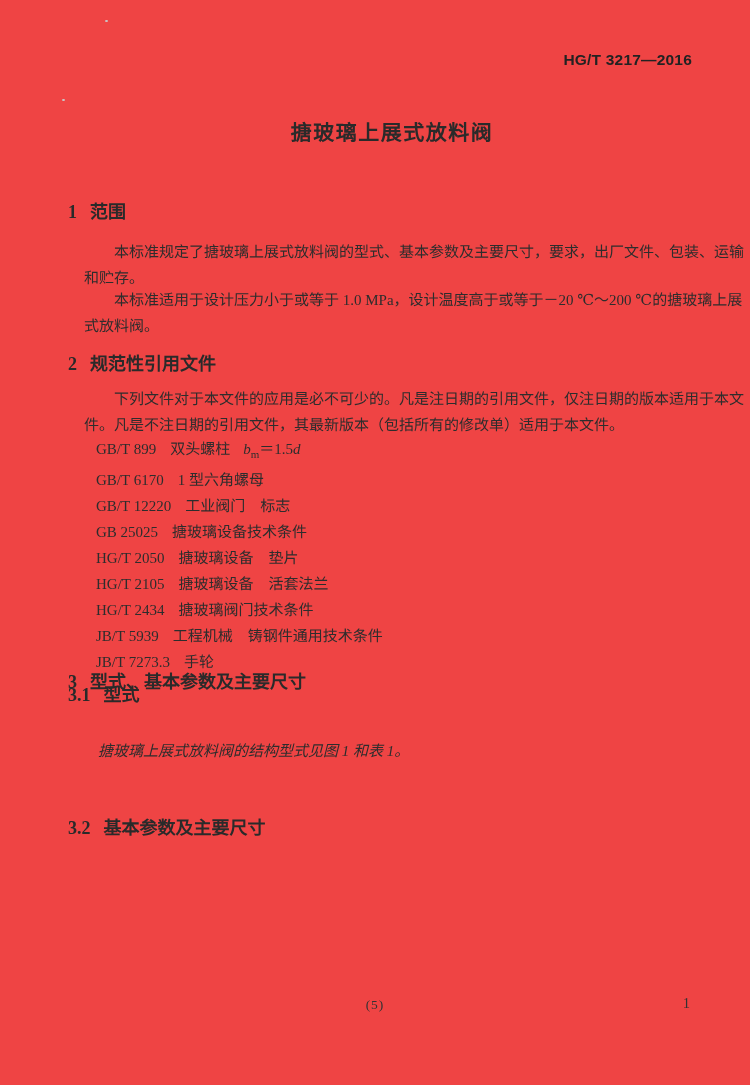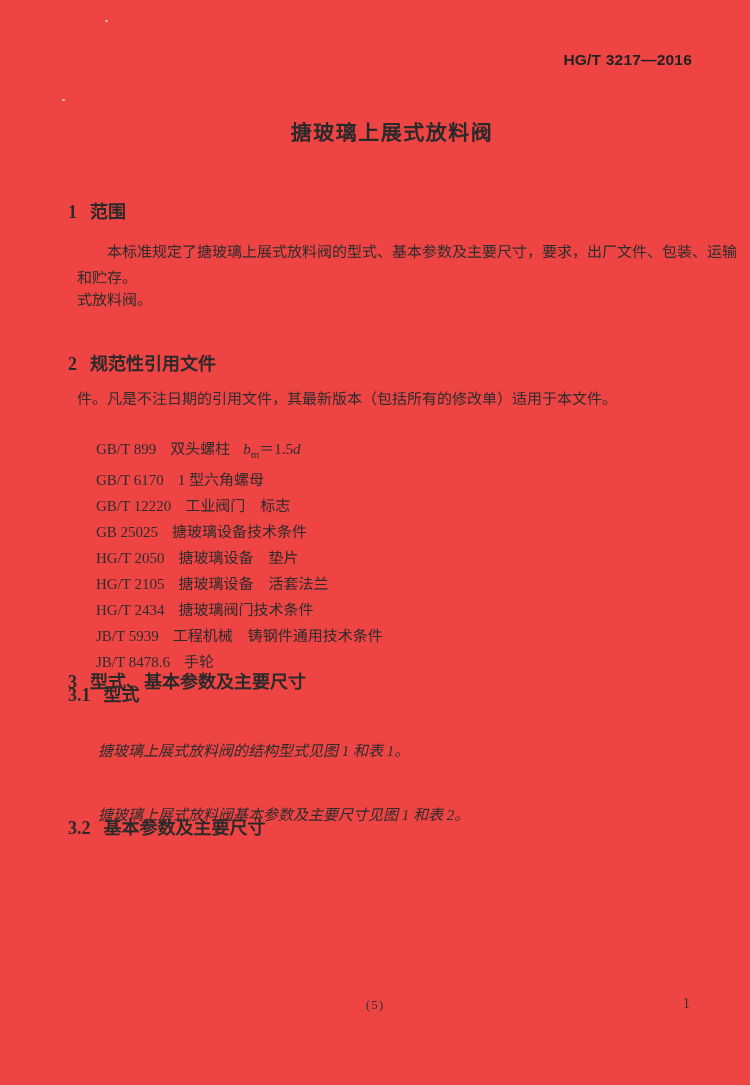--- a/index.html
+++ b/index.html
@@ -50,21 +50,21 @@
     font-family: Liberation Serif, serif;
     font-weight: bold;
     font-size: 18px;
     color: #2a2a2a;
     white-space: nowrap;
   }
   .clause-heading .num { display: inline-block; margin-right: 13px; }
 
   
   .para {
-    left: 77px;
+    left: 84px;
     width: 624px;
     font-size: 15px;
     color: #2d2d2d;
   }
   .para .line {
     line-height: 26px;
     white-space: nowrap;
   }
   .para .line.indent { text-indent: 30px; }
 
@@ -134,28 +134,30 @@
   <div class="abs clause-heading" style="top:197px">
     <span class="num">1</span><span>范围</span>
   </div>
 
   <div class="abs para" style="top:239px">
     <div class="line indent">本标准规定了搪玻璃上展式放料阀的型式、基本参数及主要尺寸，要求，出厂文件、包装、运输</div>
     <div class="line">和贮存。</div>
   </div>
 
   <div class="abs para" style="top:287px">
+    <div class="line indent">本标准适用于设计压力小于或等于 1.0 MPa，设计温度高于或等于－20 ℃～200 ℃的搪玻璃上展</div>
     <div class="line">式放料阀。</div>
   </div>
 
   <div class="abs clause-heading" style="top:349px">
     <span class="num">2</span><span>规范性引用文件</span>
   </div>
 
   <div class="abs para" style="top:386px">
+    <div class="line indent">下列文件对于本文件的应用是必不可少的。凡是注日期的引用文件，仅注日期的版本适用于本文</div>
     <div class="line">件。凡是不注日期的引用文件，其最新版本（包括所有的修改单）适用于本文件。</div>
   </div>
 
   <div class="abs ref-list" style="top:436px">
     <div class="ref-item">
       <span class="ref-code">GB/T 899</span><span>双头螺柱</span><span class="ref-formula"><i>b</i><sub>m</sub><span>＝1.5</span><i>d</i></span>
     </div>
     <div class="ref-item">
       <span class="ref-code">GB/T 6170</span><span>1 型六角螺母</span>
     </div>
@@ -171,40 +173,37 @@
     <div class="ref-item">
       <span class="ref-code">HG/T 2105</span><span>搪玻璃设备　活套法兰</span>
     </div>
     <div class="ref-item">
       <span class="ref-code">HG/T 2434</span><span>搪玻璃阀门技术条件</span>
     </div>
     <div class="ref-item">
       <span class="ref-code">JB/T 5939</span><span>工程机械　铸钢件通用技术条件</span>
     </div>
     <div class="ref-item">
-      <span class="ref-code">JB/T 8478.6</span><span>手轮</span>
+      <span class="ref-code">JB/T 7273.3</span><span>手轮</span>
     </div>
   </div>
 
   <div class="abs clause-heading" style="top:667px">
     <span class="num">3</span><span>型式、基本参数及主要尺寸</span>
   </div>
 
   <div class="abs clause-heading" style="top:680px">
     <span class="num">3.1</span><span>型式</span>
   </div>
 
   <div class="abs single-line" style="top:739px">
     <span class="lead-indent"></span><span>搪玻璃上展式放料阀的结构型式见图 1 和表 1。</span>
   </div>
 
   <div class="abs clause-heading" style="top:813px">
     <span class="num">3.2</span><span>基本参数及主要尺寸</span>
   </div>
 
-  <div class="abs single-line" style="top:803px">
-    <span class="lead-indent"></span><span>搪玻璃上展式放料阀基本参数及主要尺寸见图 1 和表 2。</span>
-  </div>
 
   <div class="abs footer-center">(5)</div>
   <div class="abs footer-page">1</div>
 
 </div>
 
 </body></html>

